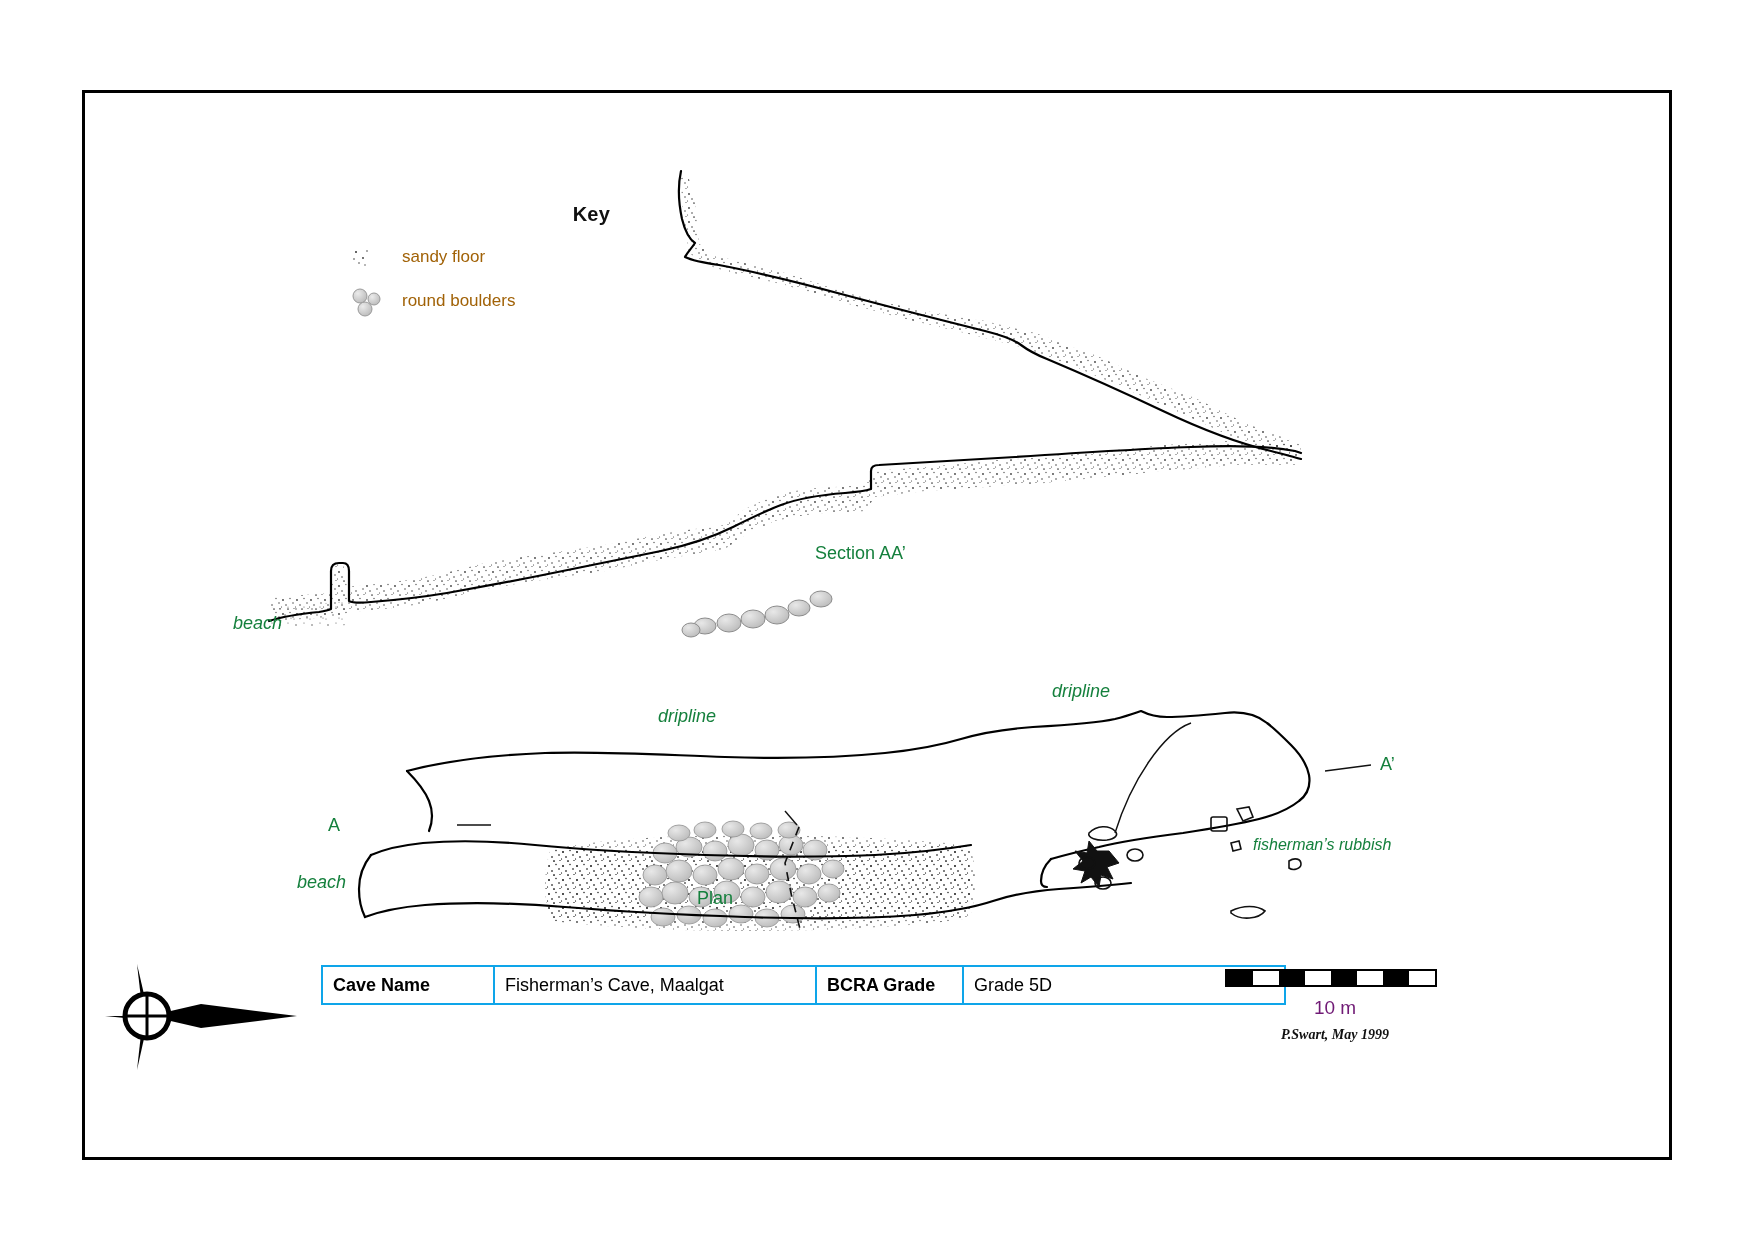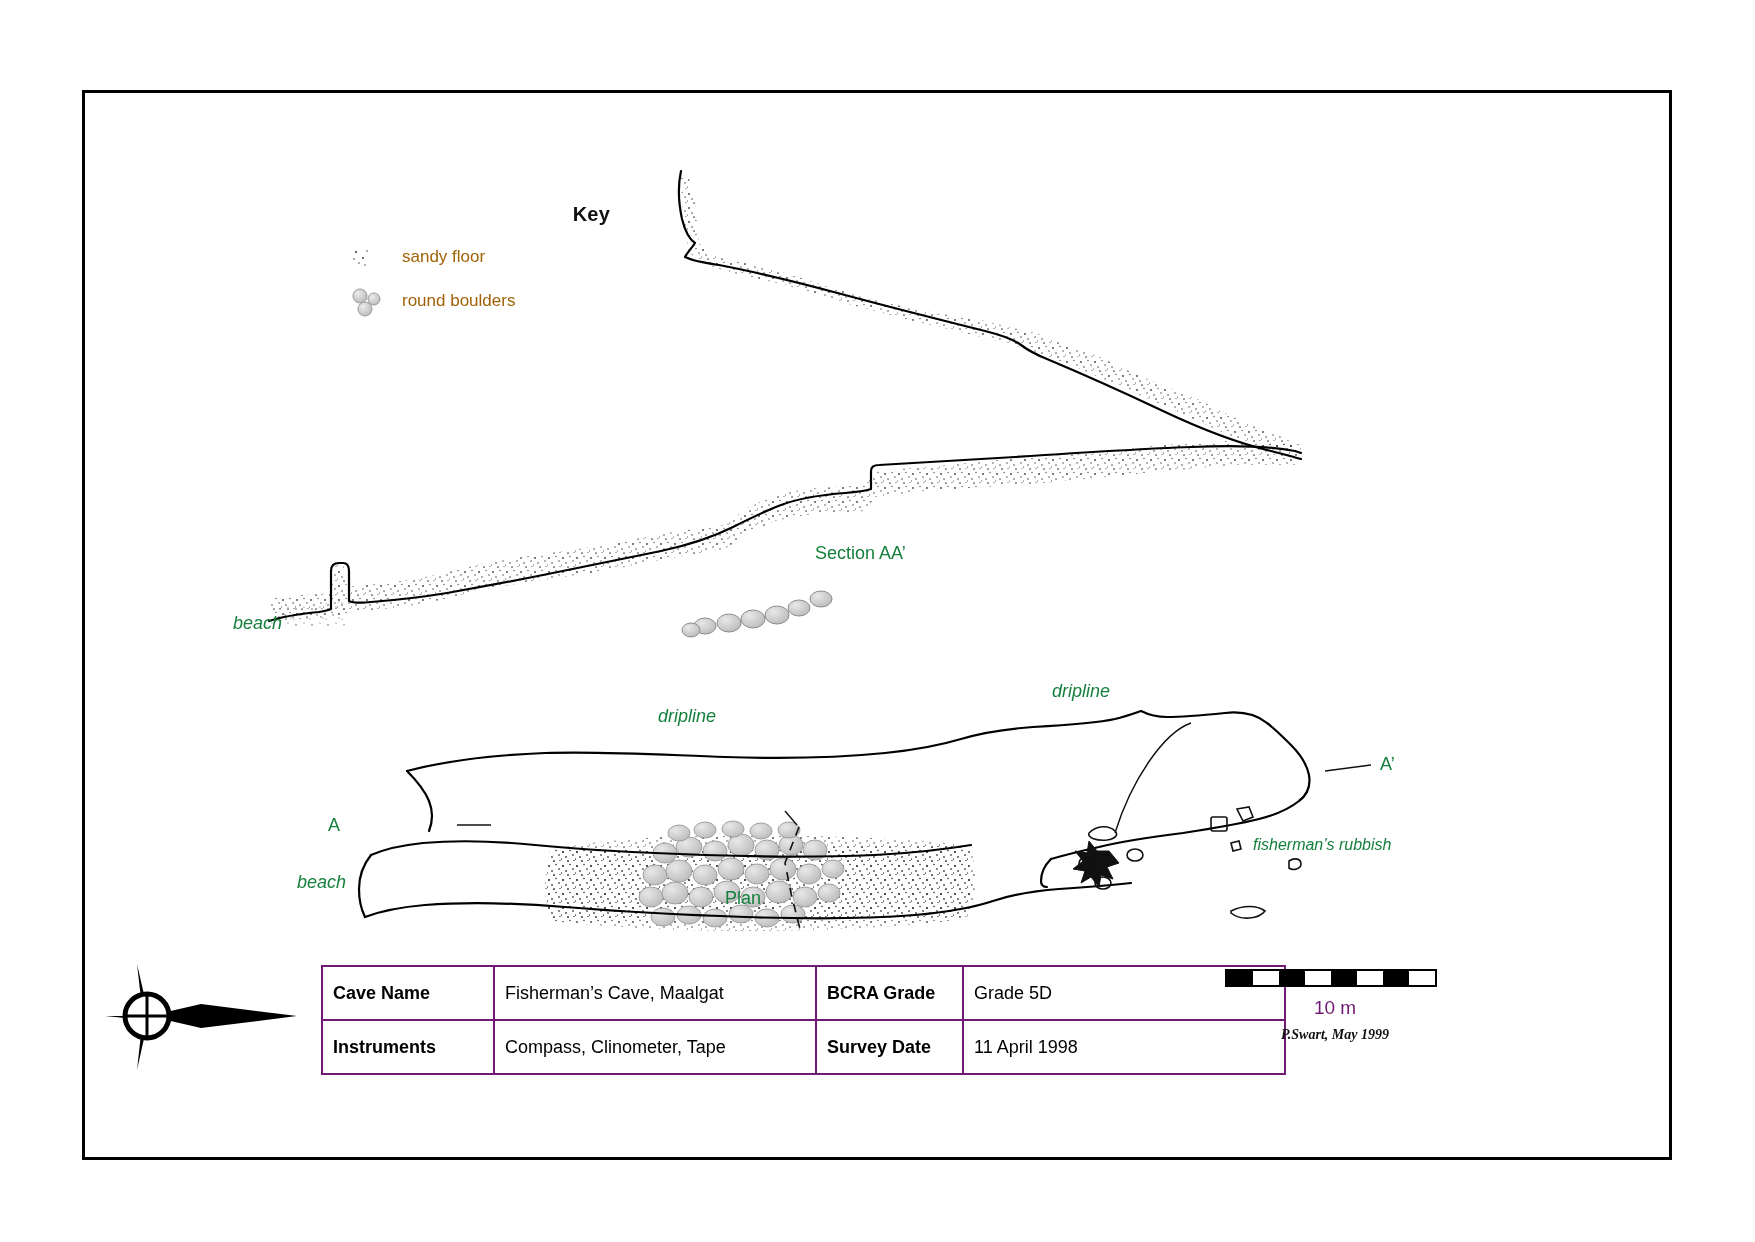--- a/index.html
+++ b/index.html
@@ -41,22 +41,22 @@
   .lbl-small { font-size: 16px; }
 
   
   #title-table {
     left: 236px; top: 872px;
     border-collapse: collapse;
     font-size: 18px;
     color: #000;
   }
   #title-table td {
-    border: 2px solid #701a75;
-    padding: 13px 10px;
+    border: 2px solid #0ea5e9;
+    padding: 5px 10px;
     height: 26px;
     vertical-align: middle;
     white-space: nowrap;
   }
   #title-table td.hdr { font-weight: bold; }
   #title-table td.c1 { width: 150px; }
   #title-table td.c2 { width: 300px; }
   #title-table td.c3 { width: 125px; }
   #title-table td.c4 { width: 300px; }
 
@@ -296,21 +296,21 @@
           <circle cx="15" cy="21" r="7" fill="url(#kb)" stroke="#9a9a9a"></circle>
         </svg>
       </div>
       <div class="key-label">round boulders</div>
     </div>
   </div>
 
   <div class="abs lbl" style="left:730px; top:450px;">Section AA’</div>
   <div class="abs lbl lbl-italic" style="left:148px; top:520px;">beach</div>
 
-  <div class="abs lbl" style="left:640px; top:795px;">Plan</div>
+  <div class="abs lbl" style="left:612px; top:795px;">Plan</div>
   <div class="abs lbl lbl-italic" style="left:212px; top:779px;">beach</div>
   <div class="abs lbl lbl-italic" style="left:573px; top:613px;">dripline</div>
   <div class="abs lbl lbl-italic" style="left:967px; top:588px;">dripline</div>
   <div class="abs lbl lbl-italic lbl-small" style="left:1168px; top:743px;">fisherman’s rubbish</div>
   <div class="abs lbl" style="left:243px; top:722px;">A</div>
   <div class="abs lbl" style="left:1295px; top:661px;">A’</div>
 
   <div class="abs" id="north-arrow">
     <svg width="200" height="120" viewBox="0 0 200 120">
       <polygon points="48,58 100,46 196,58 100,70" fill="#000"></polygon>
@@ -323,26 +323,20 @@
     </svg>
   </div>
 
   <table class="abs" id="title-table">
     <tbody>
         <tr>
       <td class="hdr c1">Cave Name</td>
       <td class="c2">Fisherman’s Cave, Maalgat</td>
       <td class="hdr c3">BCRA Grade</td>
       <td class="c4">Grade 5D</td>
-    </tr>
-    <tr>
-      <td class="hdr c1">Instruments</td>
-      <td class="c2">Compass, Clinometer, Tape</td>
-      <td class="hdr c3">Survey Date</td>
-      <td class="c4">11 April 1998</td>
     </tr>
   </tbody>
     </table>
 
   <div class="abs" id="scalebar-block">
     <div id="scalebar">
         <div style="background: rgb(0, 0, 0);"></div>
         <div style="background: rgb(255, 255, 255);"></div>
         <div style="background: rgb(0, 0, 0);"></div>
         <div style="background: rgb(255, 255, 255);"></div>

